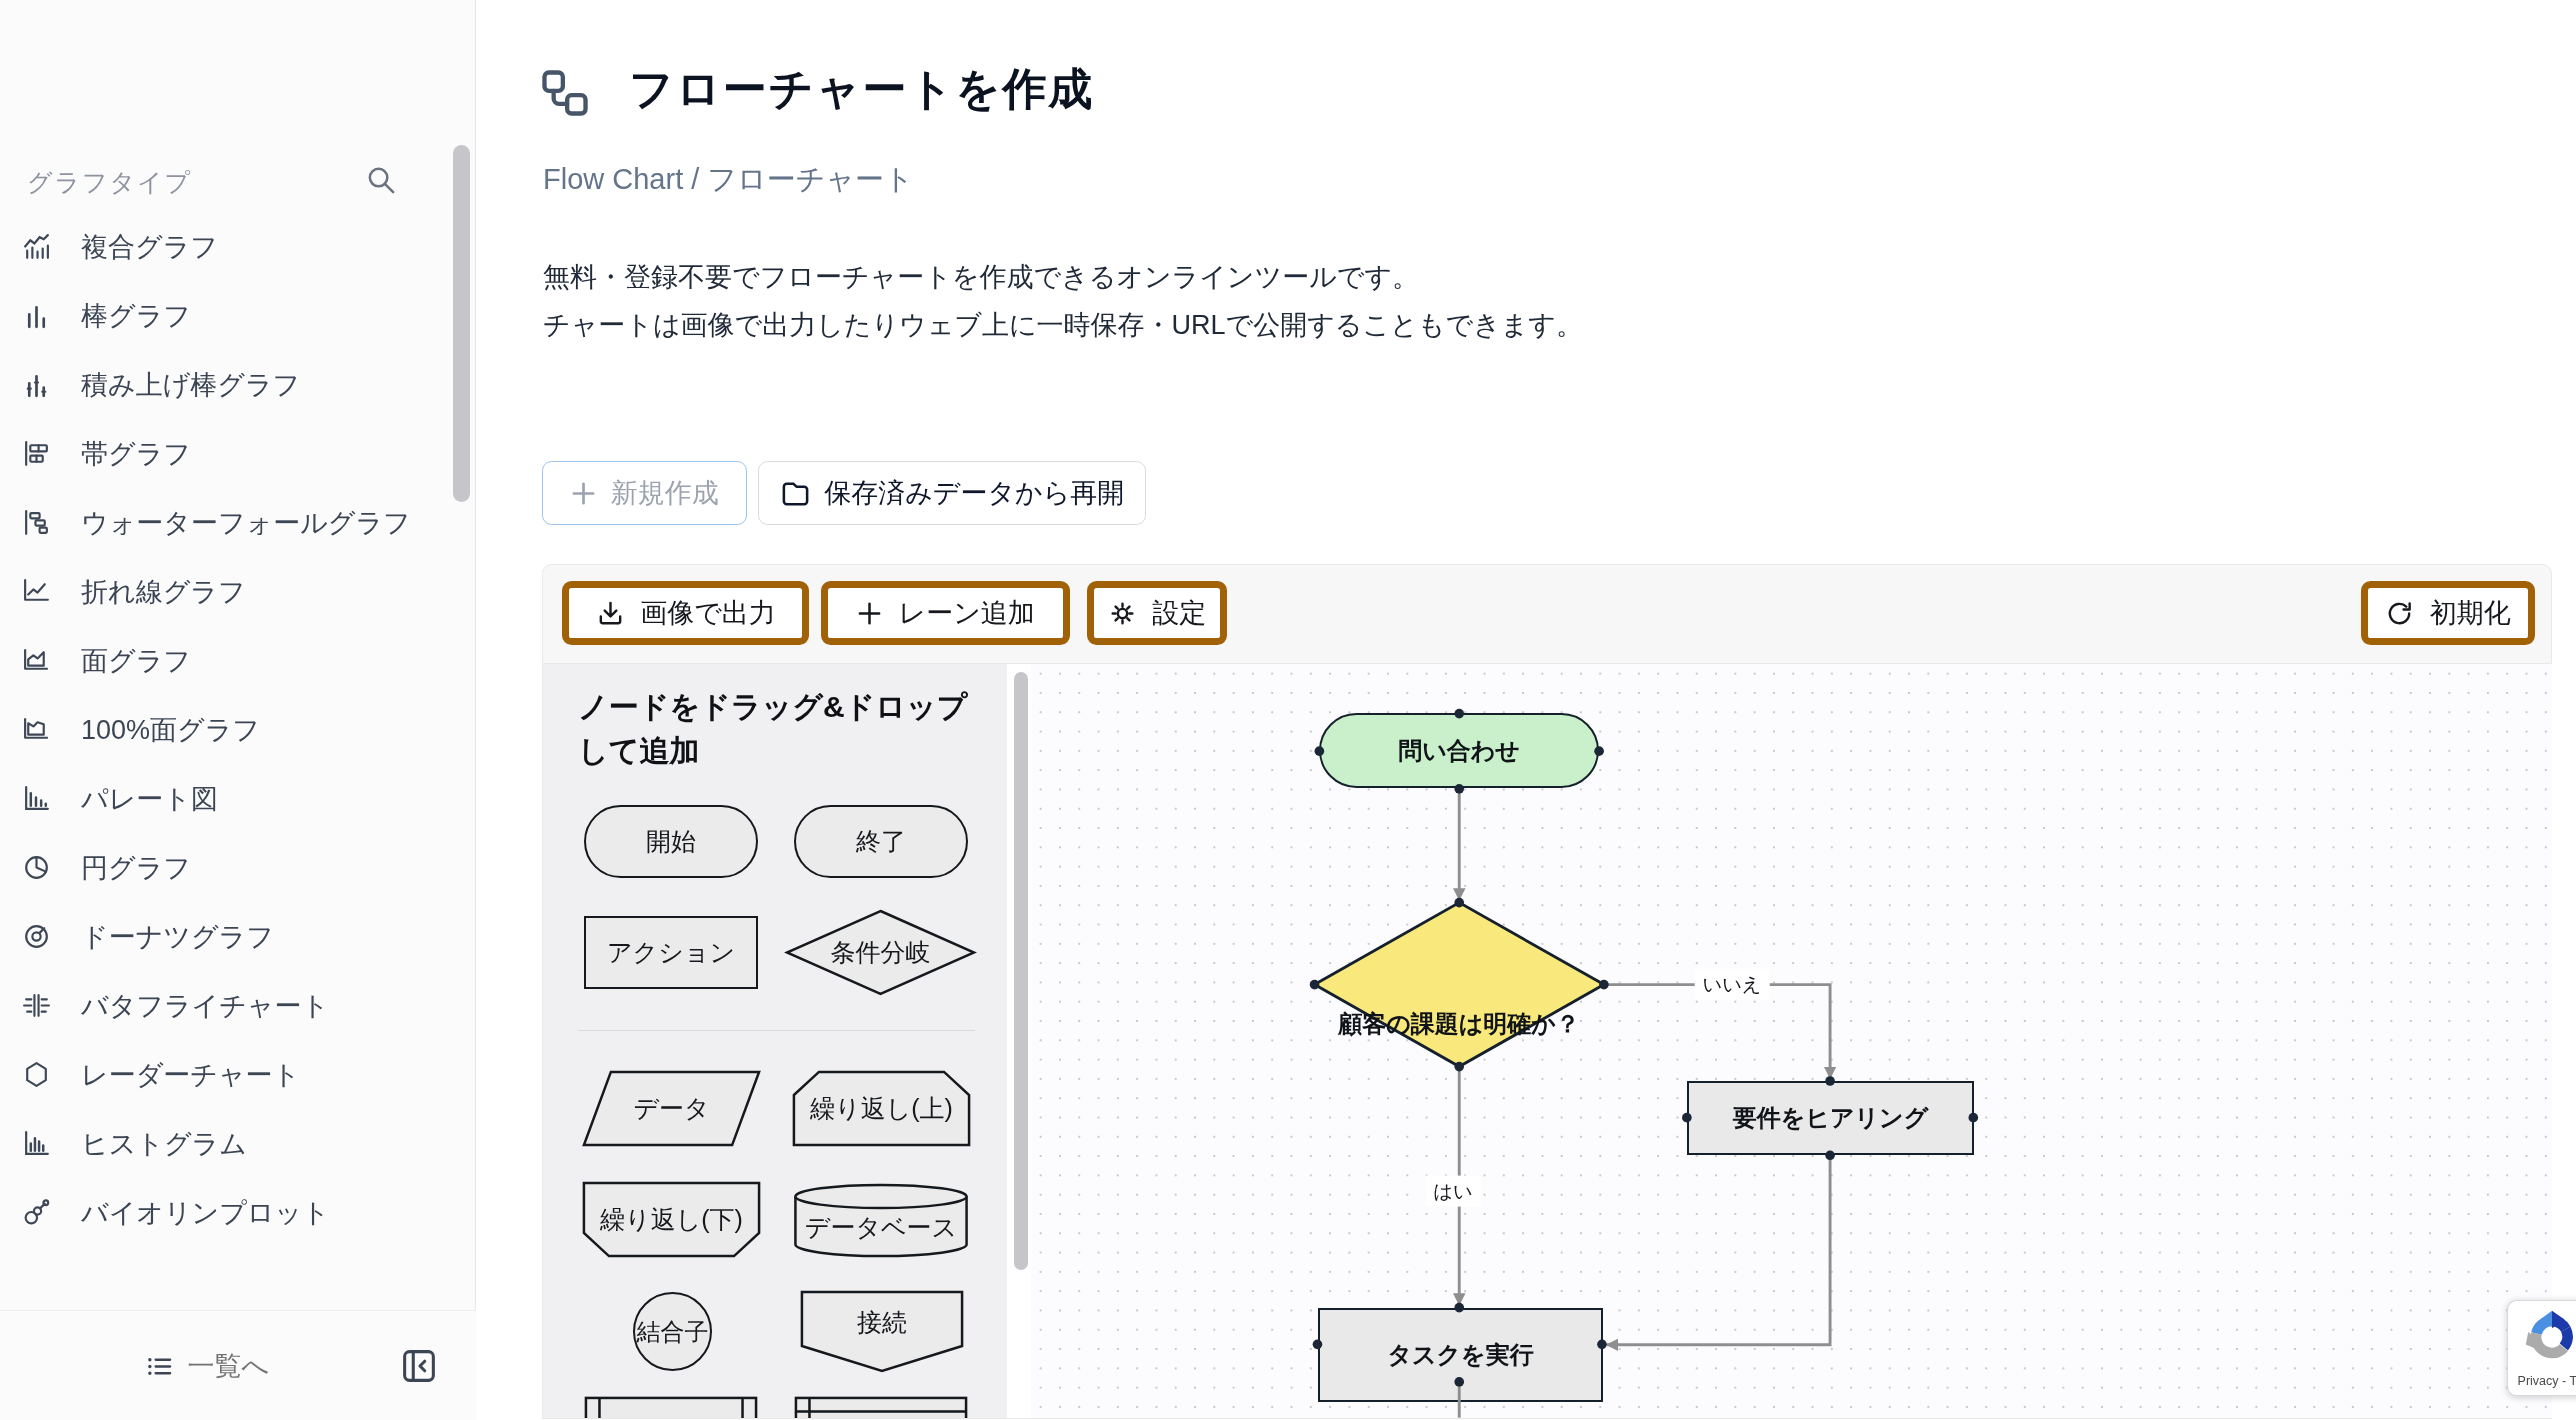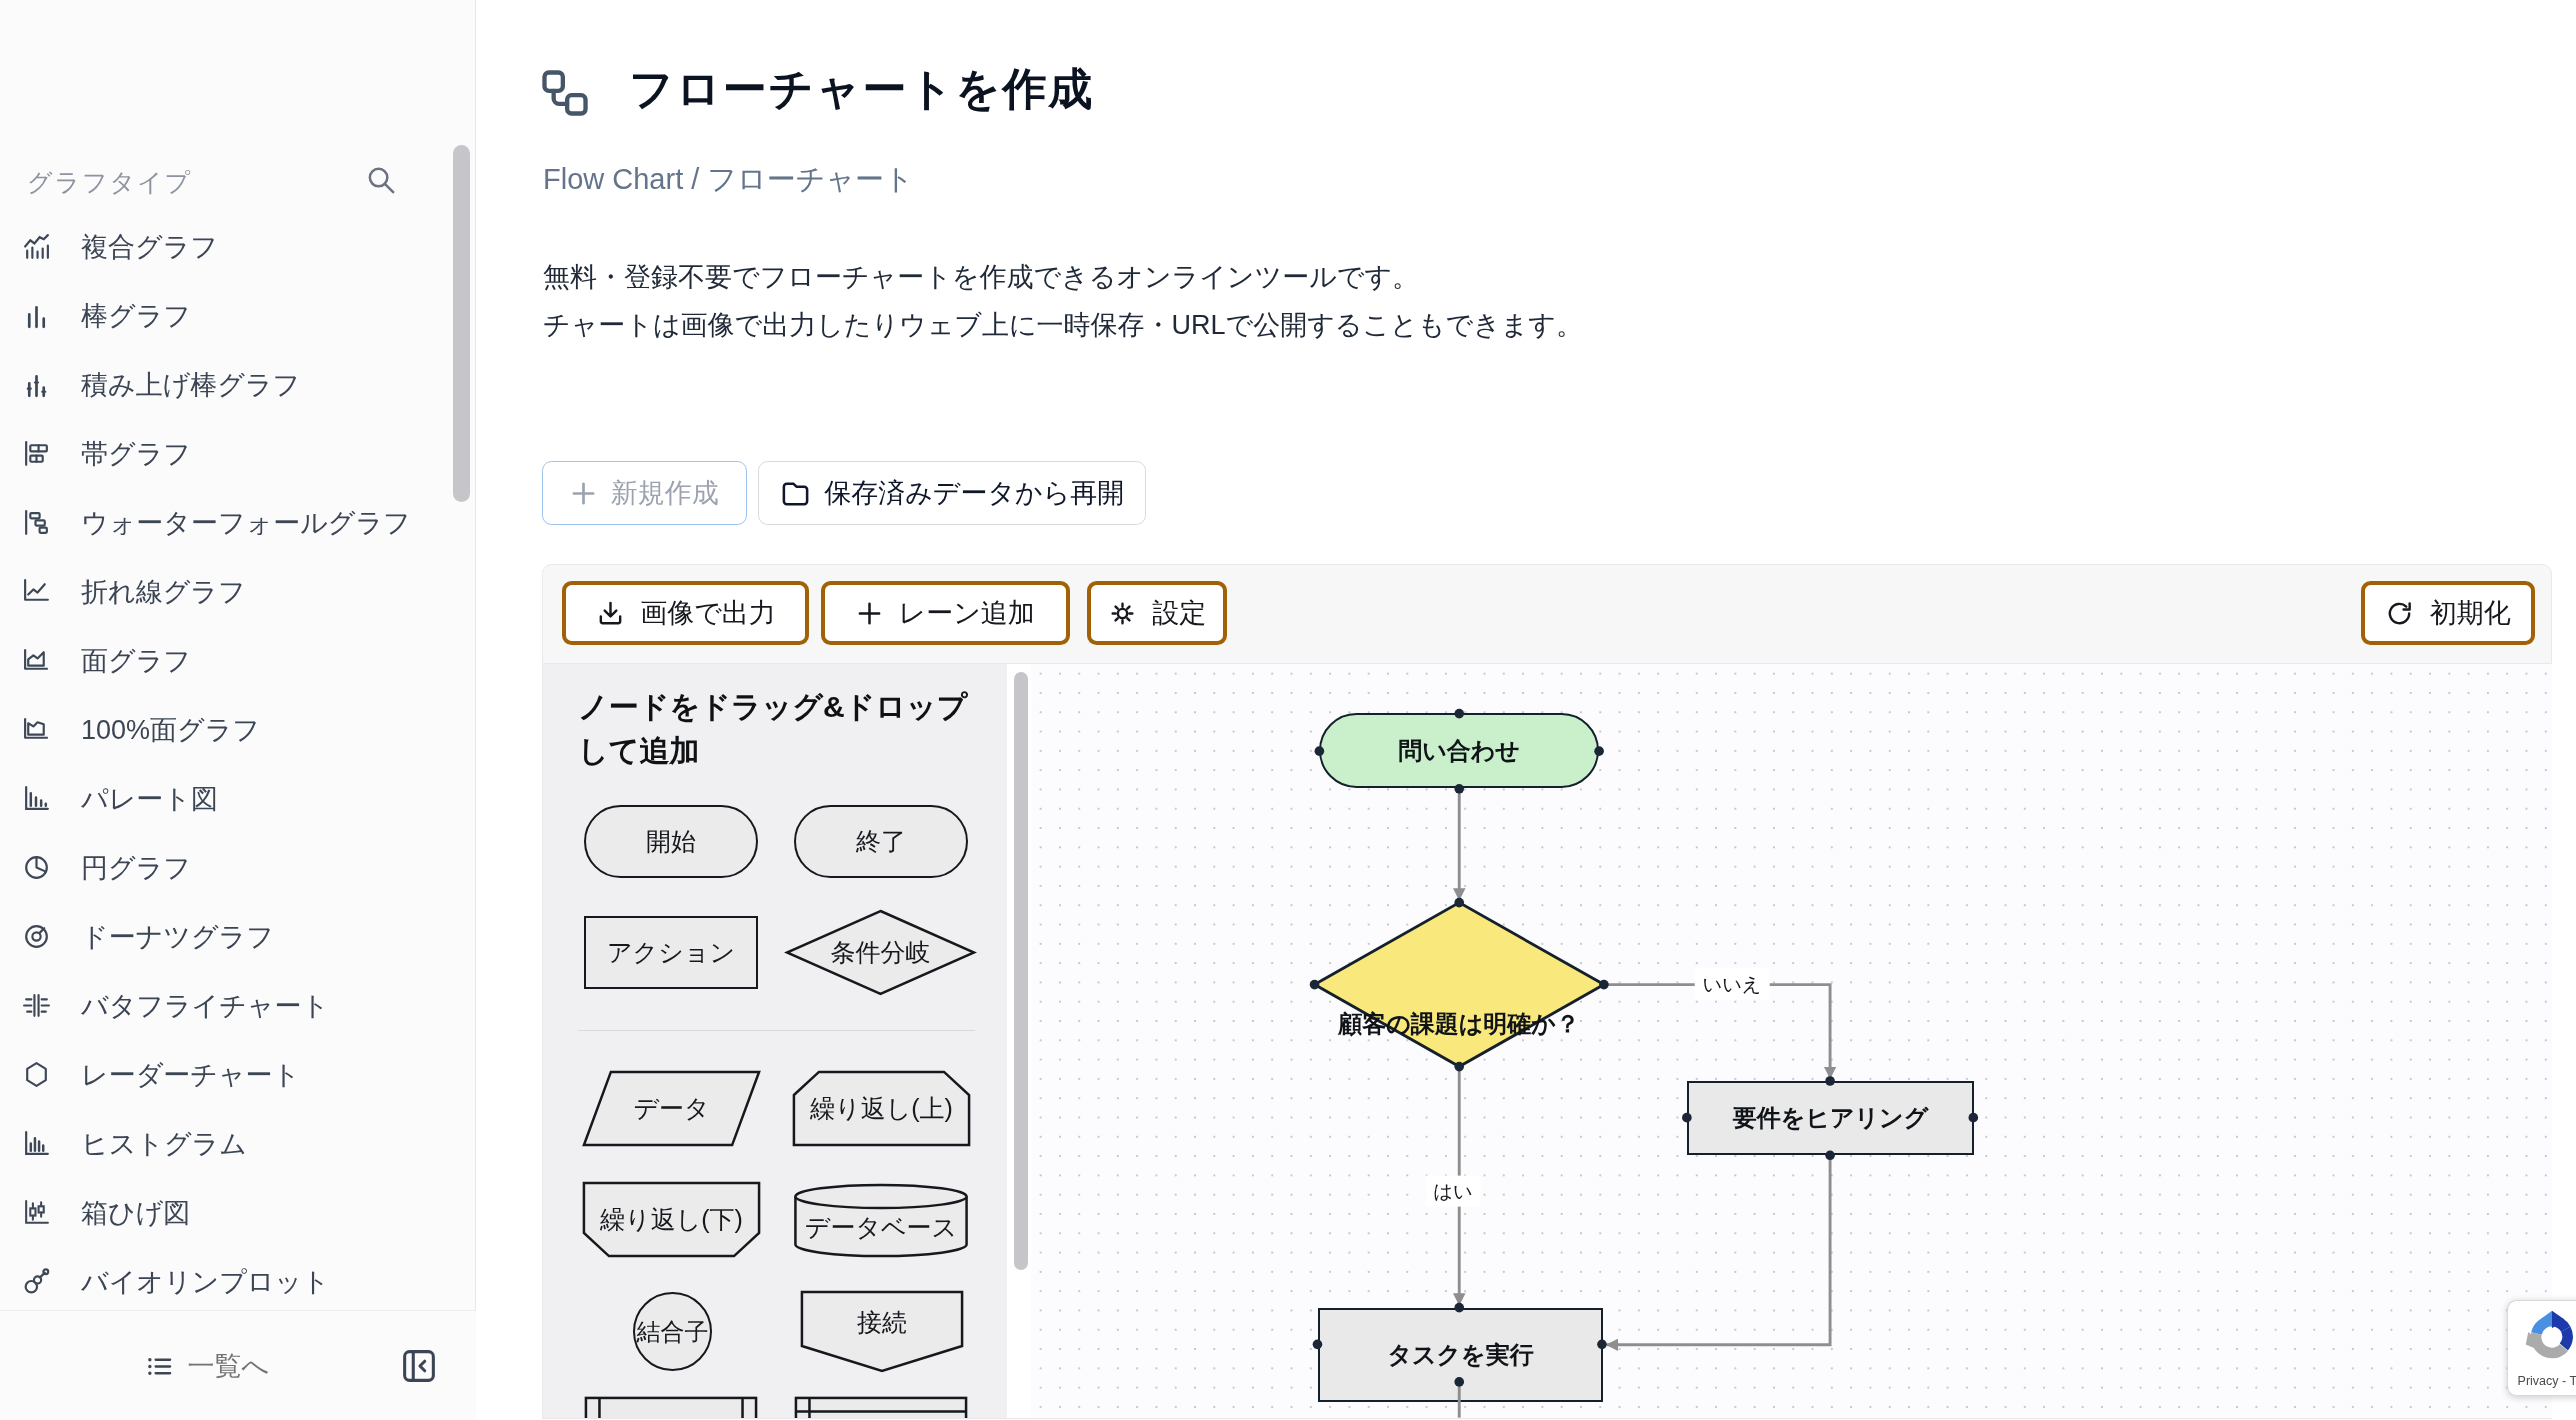--- a/index.html
+++ b/index.html
@@ -34,21 +34,21 @@
   .btn { position:absolute; display:flex; align-items:center; justify-content:center; gap:13.5px;
          height:64px; background:#fff; border-radius:9.6px; font-size:27px; cursor:pointer; }
   .btn-new { left:542px; top:461px; width:205px; border:1.9px solid #9cc3f0; color:#9ca3af; }
   .btn-resume { left:758px; top:461px; width:388px; border:1px solid #dadade; color:#0f172a; }
 
   
   #panel { left:542px; top:564px; width:2010px; height:856px; }
   .toolbar { position:absolute; left:0; top:0; width:2010px; height:100px; background:#f7f7f8;
              border:1px solid #e9e9ec; border-radius:9.6px 9.6px 0 0; }
   .tbtn { position:absolute; top:16.4px; display:flex; align-items:center; justify-content:center; gap:15.4px;
-          height:64px; background:#fff; border:4px solid #a16207; border-radius:9.6px; font-size:27px; color:#16181d; cursor:pointer; }
+          height:64px; background:#fff; border:7px solid #a16207; border-radius:9.6px; font-size:27px; color:#16181d; cursor:pointer; }
 
   .editor { position:absolute; left:0; top:100px; width:2010px; height:755px; border:1px solid #e9e9ec; border-top:none; }
 
   
   .palette { position:absolute; left:0; top:0; width:464px; height:754px; background:#f0f0f2; overflow:hidden; }
   .palette-head { position:absolute; left:35px; top:21px; width:396px; font-size:30px; font-weight:700; line-height:44px; color:#0f1115; }
   .pshape { position:absolute; cursor:grab; }
   .pshape .plabel { position:absolute; left:0; top:0; width:100%; height:100%; display:flex; align-items:center; justify-content:center;
                     font-size:25px; color:#16181d; pointer-events:none; }
   .pal-divider { position:absolute; left:35px; top:366px; width:397px; height:1px; background:#d9d9dc; }
@@ -194,30 +194,20 @@
       </div>
 
       <div class="sb-item">
         <svg viewBox="0 0 30 30" fill="none" stroke="#3d4756" stroke-width="2.1" stroke-linecap="round">
           <path d="M5 4v21h21"></path>
             <path d="M9.5 22v-7M13.5 22V10M17.5 22v-9M21.5 22v-5" stroke-width="2.4"></path>
         </svg>
           <span>ヒストグラム</span>
       </div>
 
-      <div class="sb-item">
-        <svg viewBox="0 0 30 30" fill="none" stroke="#3d4756" stroke-width="2" stroke-linecap="round">
-          <path d="M5 4v21h21"></path>
-            <rect x="9" y="11" width="5" height="7"></rect>
-            <path d="M11.5 6v5M11.5 18v4"></path>
-            <rect x="17" y="9" width="5" height="6"></rect>
-            <path d="M19.5 5v4M19.5 15v4"></path>
-        </svg>
-          <span>箱ひげ図</span>
-      </div>
 
       <div class="sb-item">
         <svg viewBox="0 0 30 30" fill="none" stroke="#3d4756" stroke-width="2.1" stroke-linecap="round">
           <circle cx="10" cy="20" r="5.5"></circle>
             <circle cx="16" cy="13.5" r="3.5"></circle>
             <path d="M18.5 11l4.5-4.5"></path>
             <circle cx="24" cy="5.5" r="2.3"></circle>
         </svg>
           <span>バイオリンプロット</span>
       </div>

